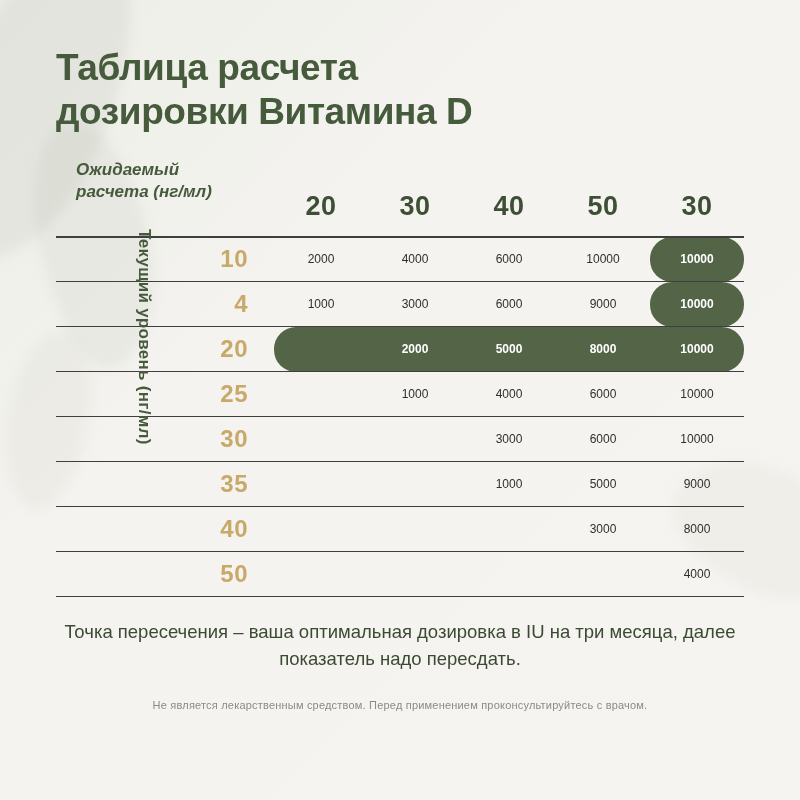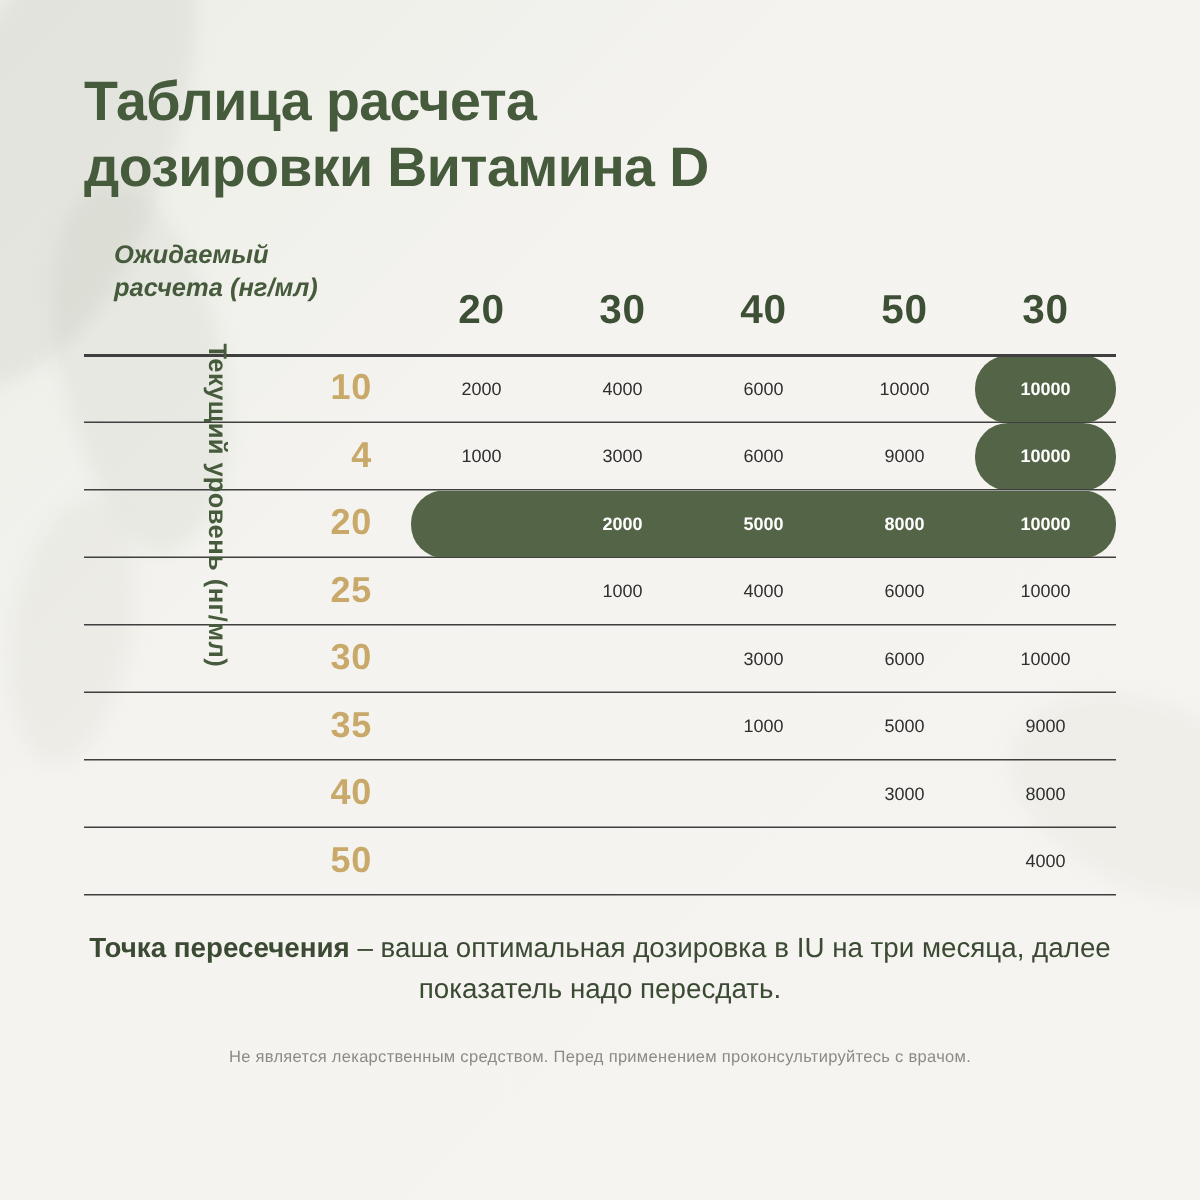--- a/index.html
+++ b/index.html
@@ -154,21 +154,21 @@
     white-space: nowrap;
   }
 
   .note {
     margin-top: 22px;
     color: #3b4a33;
     font-size: 18.5px;
     line-height: 1.45;
     text-align: center;
   }
-  .note b { font-weight: bold; }
+  .note b { font-weight: normal; }
 
   .disclaimer {
     margin-top: 26px;
     text-align: center;
     color: #8b8b84;
     font-size: 11px;
     letter-spacing: 0.2px;
   }
 </style>
 </head>

